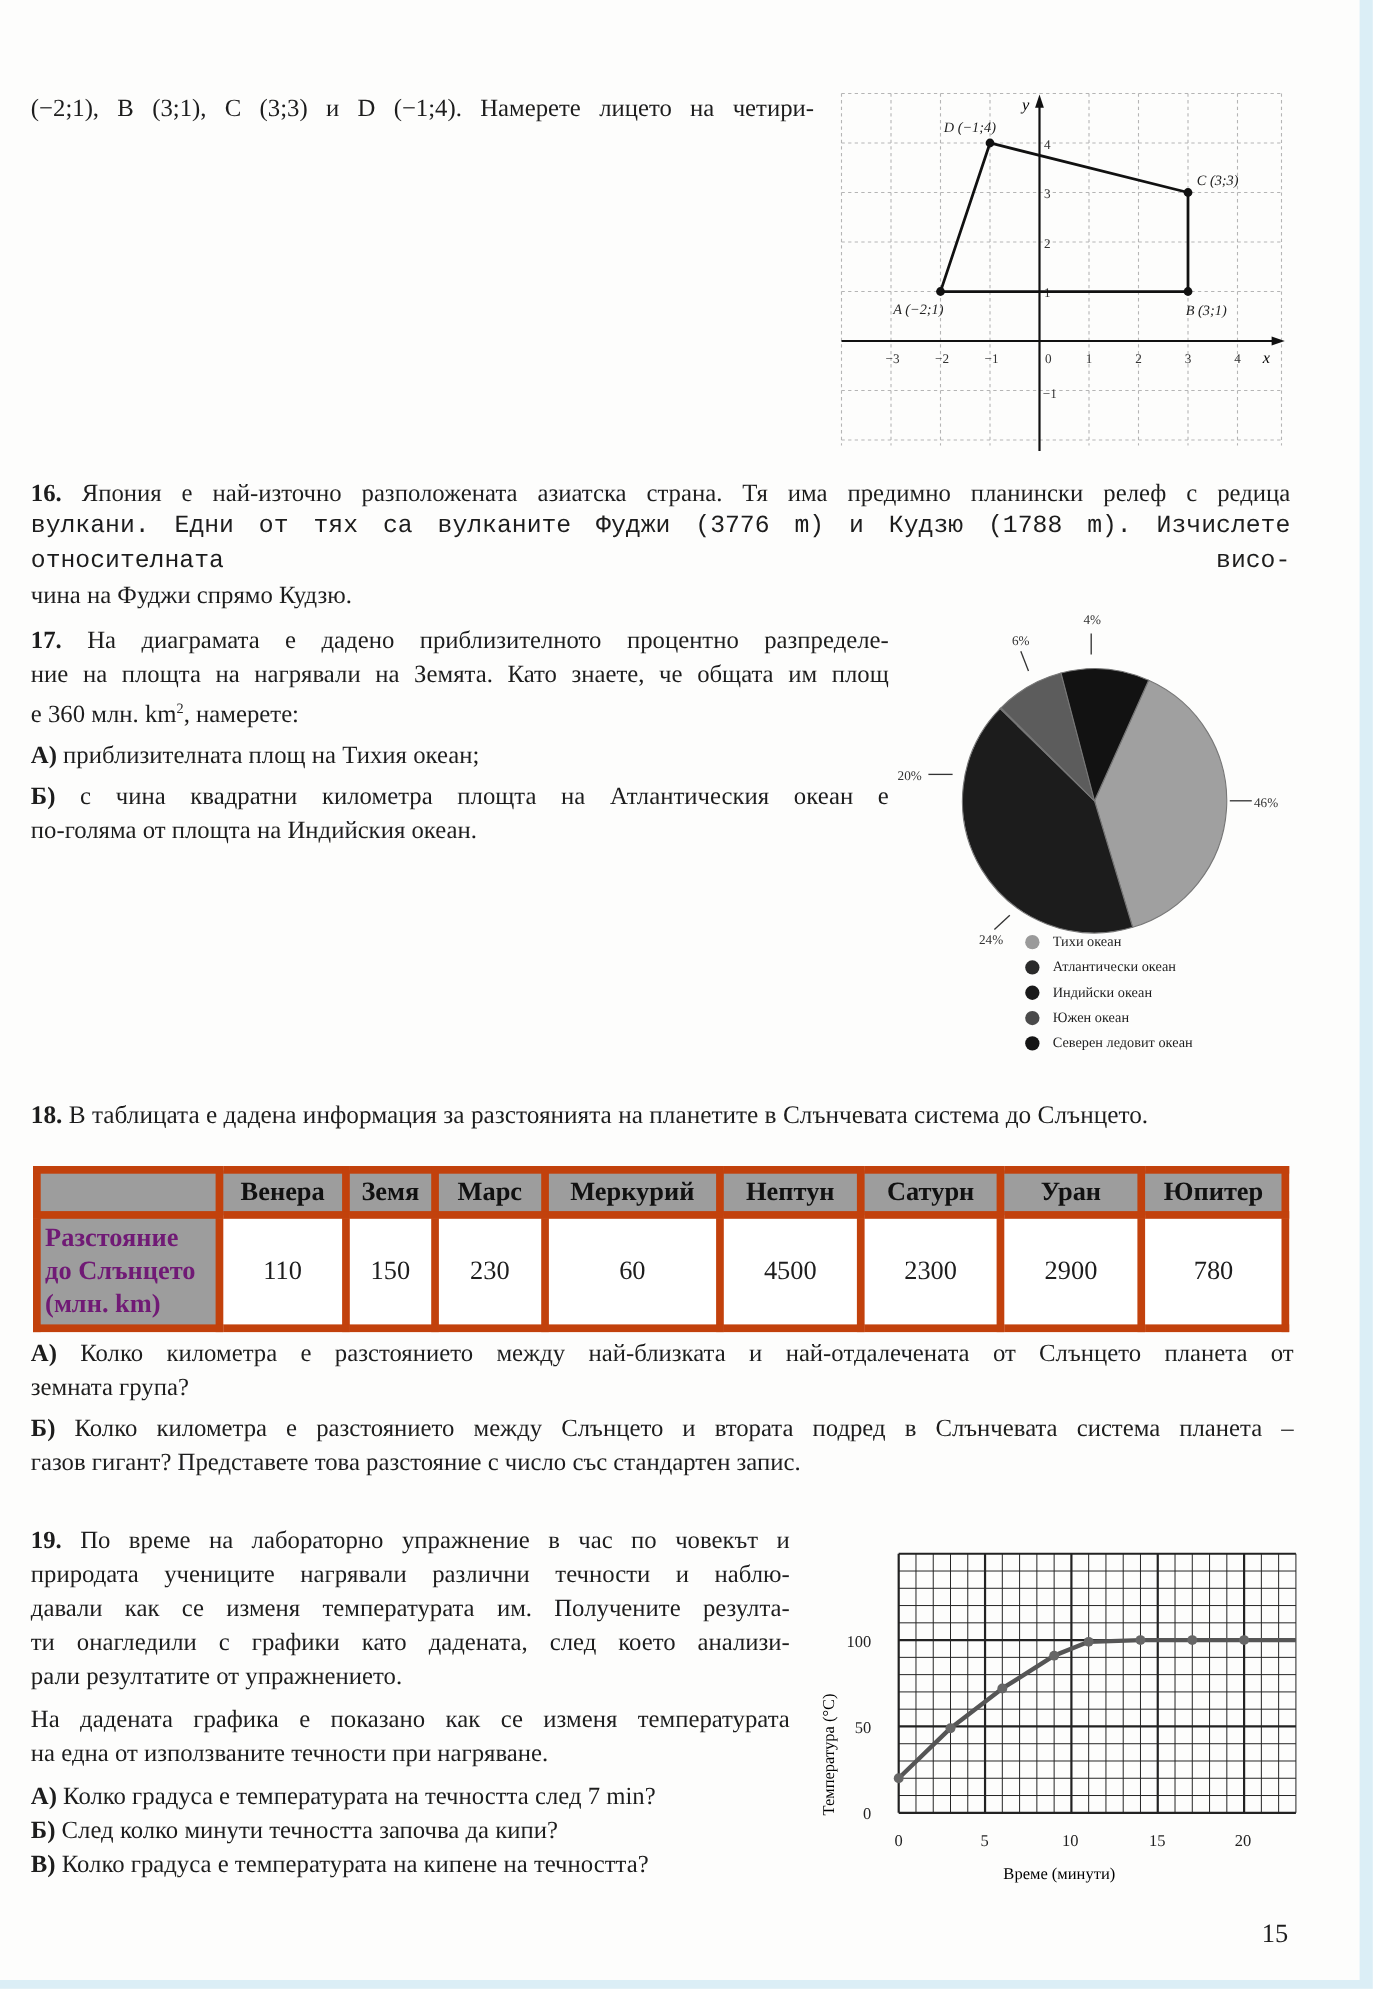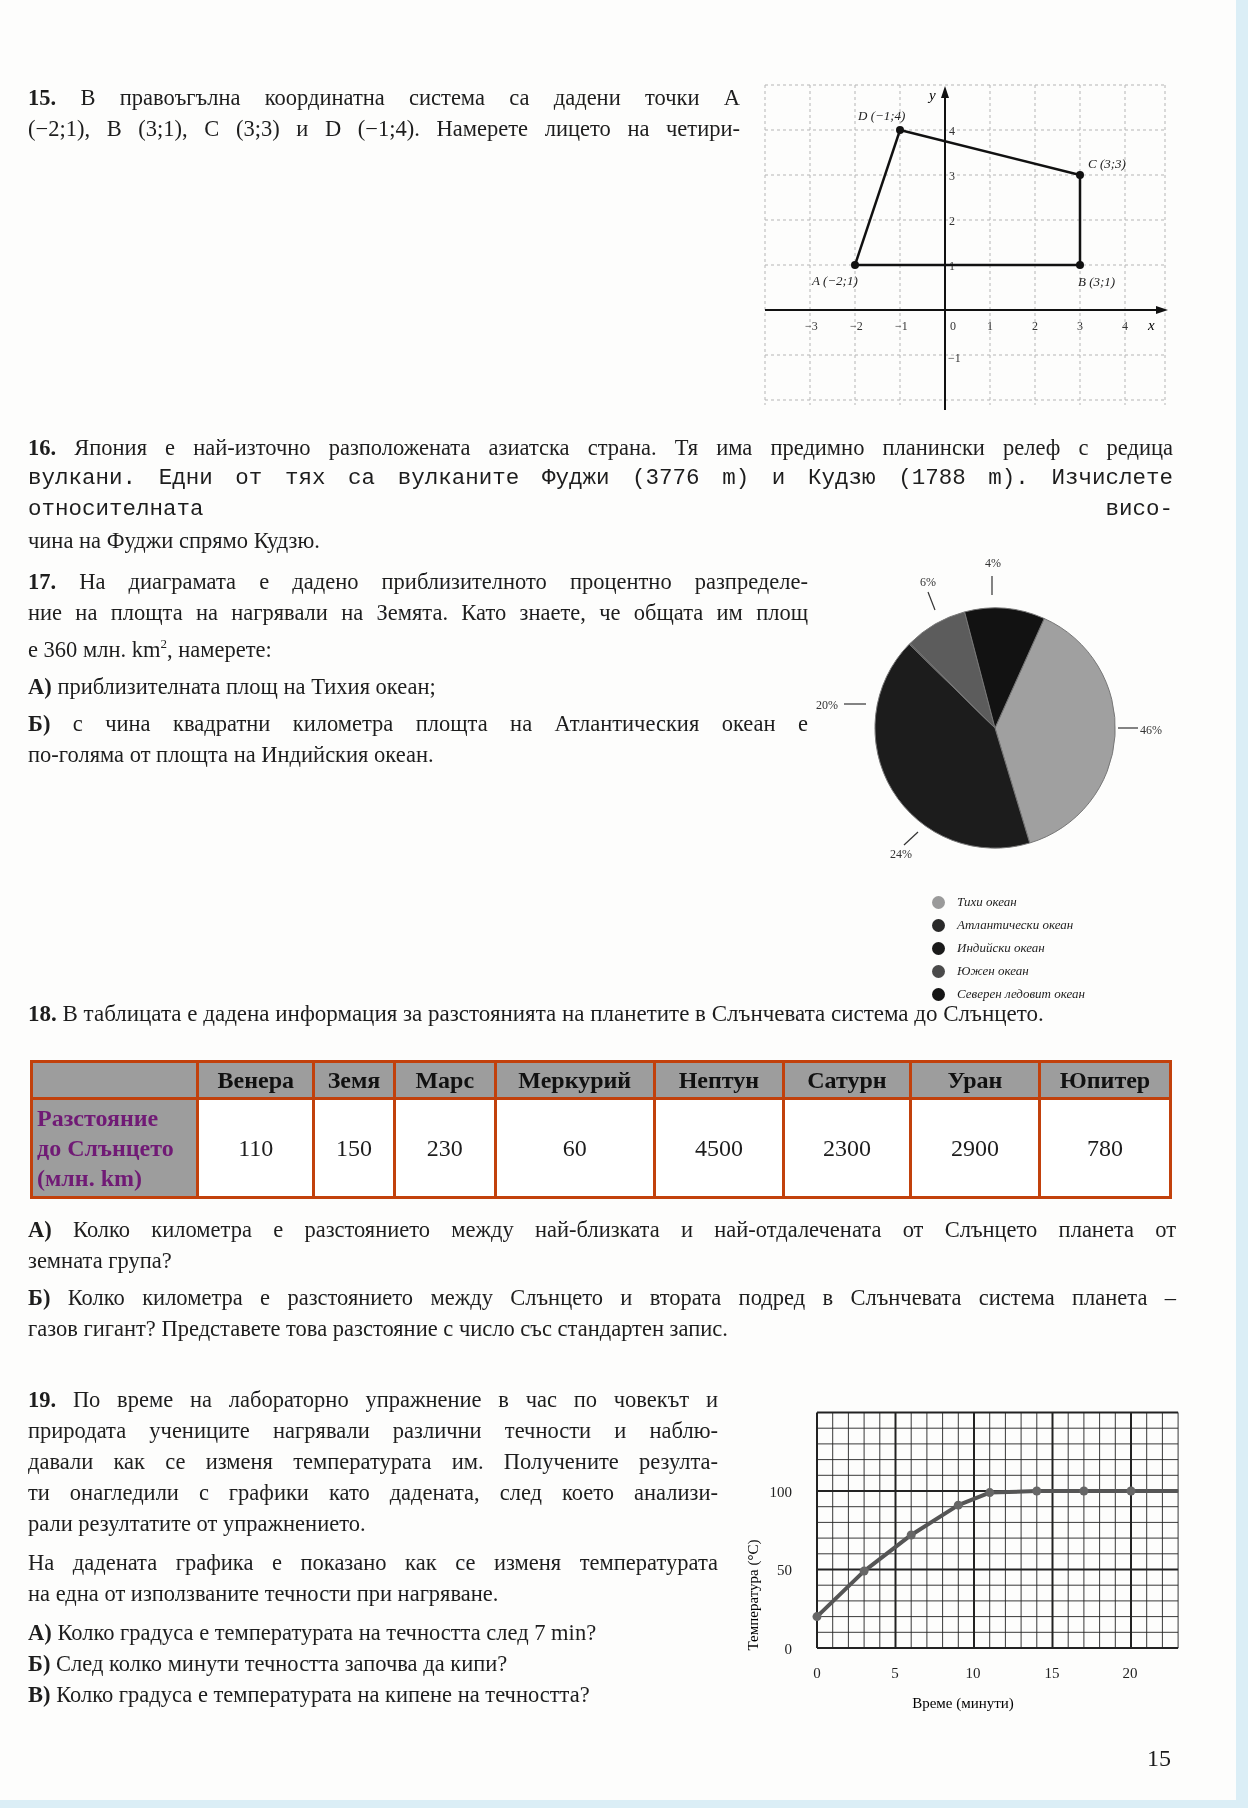--- a/index.html
+++ b/index.html
@@ -4,36 +4,35 @@
 <style>
   html, body { margin:0; padding:0; }
   body { width:1248px; height:1808px; background:#dbeef6; position:relative; overflow:hidden; font-family:"Liberation Serif", "DejaVu Serif", serif; color:#1d1d1d; }
   .page { position:absolute; left:0; top:0; width:1236px; height:1800px; background:#fdfdfc; }
   .abs { position:absolute; }
   .p { font-size:22.5px; line-height:31px; margin:0; text-align:justify; }
   .num { font-weight:bold; }
   .b { font-weight:bold; }
   .q { position:absolute; }
   table.planets { position:absolute; left:30px; top:1060px; width:1142px; border-collapse:collapse; font-size:24px; }
-  table.planets th, table.planets td { border:3px solid #c2410c; text-align:center; padding:0 4px; }
+  table.planets th, table.planets td { border:7px solid #c2410c; text-align:center; padding:0 4px; }
   table.planets thead th { background:#9d9d9d; height:34px; font-weight:bold; color:#111; }
   table.planets tbody th { background:#9d9d9d; text-align:left; font-weight:bold; line-height:30px; color:#701a75; }
   table.planets tbody td { height:96px; background:#fff; }
   .legend-item { display:flex; align-items:center; height:20px; margin-bottom:3px; font-size:13px; }
   .legend-dot { width:13px; height:13px; border-radius:50%; margin-right:12px; display:inline-block; }
   .pageno { position:absolute; left:1147px; top:1745px; font-size:24px; }
   svg text { font-family:"Liberation Serif", "DejaVu Serif", serif; }
 </style>
 </head>
 <body>
 
 <div class="page">
 
   <div class="q" style="left:28px; top:82px; width:712px;">
-    <p class="p" style="text-align-last:justify;"><span class="num">15.</span> <span>В правоъгълна координатна система са дадени точки A</span></p>
     <p class="p" style="text-align-last:justify;">(−2;1), B (3;1), C (3;3) и D (−1;4). Намерете лицето на четири-</p>
   </div>
 
   <svg class="abs" style="left:760px; top:80px;" width="410" height="330" viewBox="0 0 410 330">
 
     <g stroke="#b5b5b5" stroke-width="1" stroke-dasharray="3,3">
       <line x1="5" y1="5" x2="5" y2="325"></line>
         <line x1="50" y1="5" x2="50" y2="325"></line>
         <line x1="95" y1="5" x2="95" y2="325"></line>
         <line x1="140" y1="5" x2="140" y2="325"></line>
@@ -122,21 +121,21 @@
       <line x1="128" y1="42" x2="135" y2="60" stroke="#333" stroke-width="1.2"></line>
       <text x="16" y="159">20%</text>
       <line x1="44" y1="154" x2="66" y2="154" stroke="#333" stroke-width="1.2"></line>
       <text x="340" y="184">46%</text>
       <line x1="318" y1="178" x2="338" y2="178" stroke="#333" stroke-width="1.2"></line>
       <text x="90" y="308">24%</text>
       <line x1="104" y1="295" x2="118" y2="282" stroke="#333" stroke-width="1.2"></line>
     </g>
   </svg>
 
-  <div class="abs" style="left:932px; top:892px;font-style:italic;">
+  <div class="abs" style="left:932px; top:846px;">
     <div class="legend-item">
         <span class="legend-dot" style="background:#9a9a9a;"></span>
         <span>Тихи океан</span>
       </div>
     <div class="legend-item">
         <span class="legend-dot" style="background:#2a2a2a;"></span>
         <span>Атлантически океан</span>
       </div>
     <div class="legend-item">
         <span class="legend-dot" style="background:#1a1a1a;"></span>

